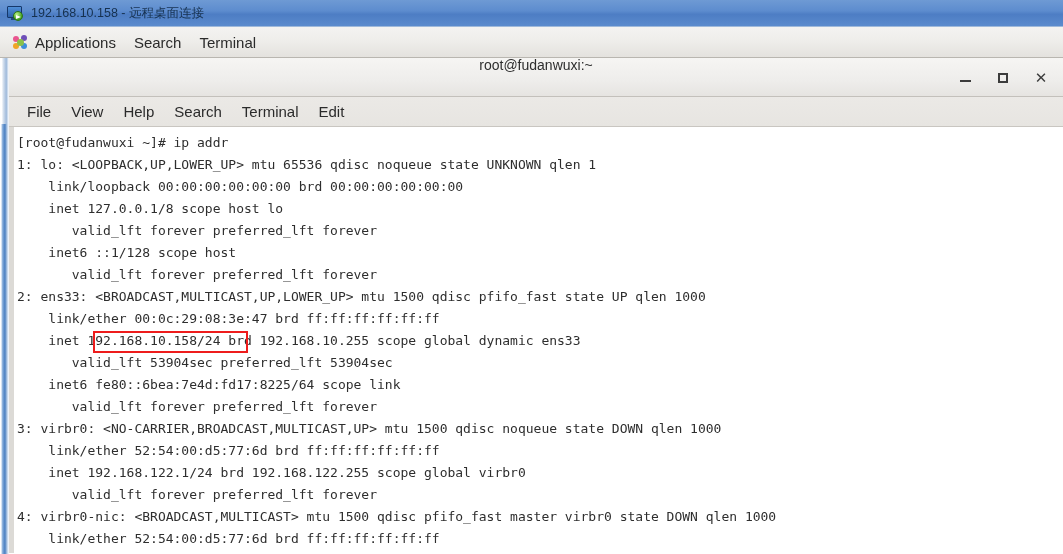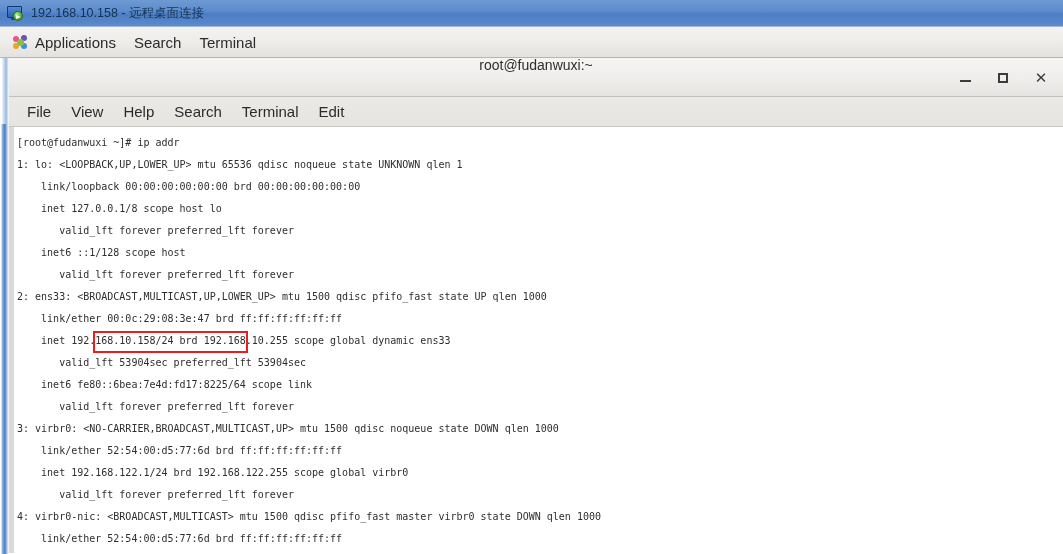--- a/index.html
+++ b/index.html
@@ -172,21 +172,21 @@
   }
   #term-scroll .thumb{
     position:absolute; left:0; top:0;
     width:5px; height:426px;
     background:#dcdad6;
   }
   #term-text{
     position:absolute; left:8px; top:5px;
     right:0; bottom:0;
     font-family:"DejaVu Sans Mono", monospace;
-    font-size:10px;
+    font-size:13px;
     line-height:22px;
     color:#2e2e2e;
     white-space:pre;
     letter-spacing:0px;
   }
   #term-text .line{ height:22px; }
 
   
   .anno-box{
     position:absolute;

